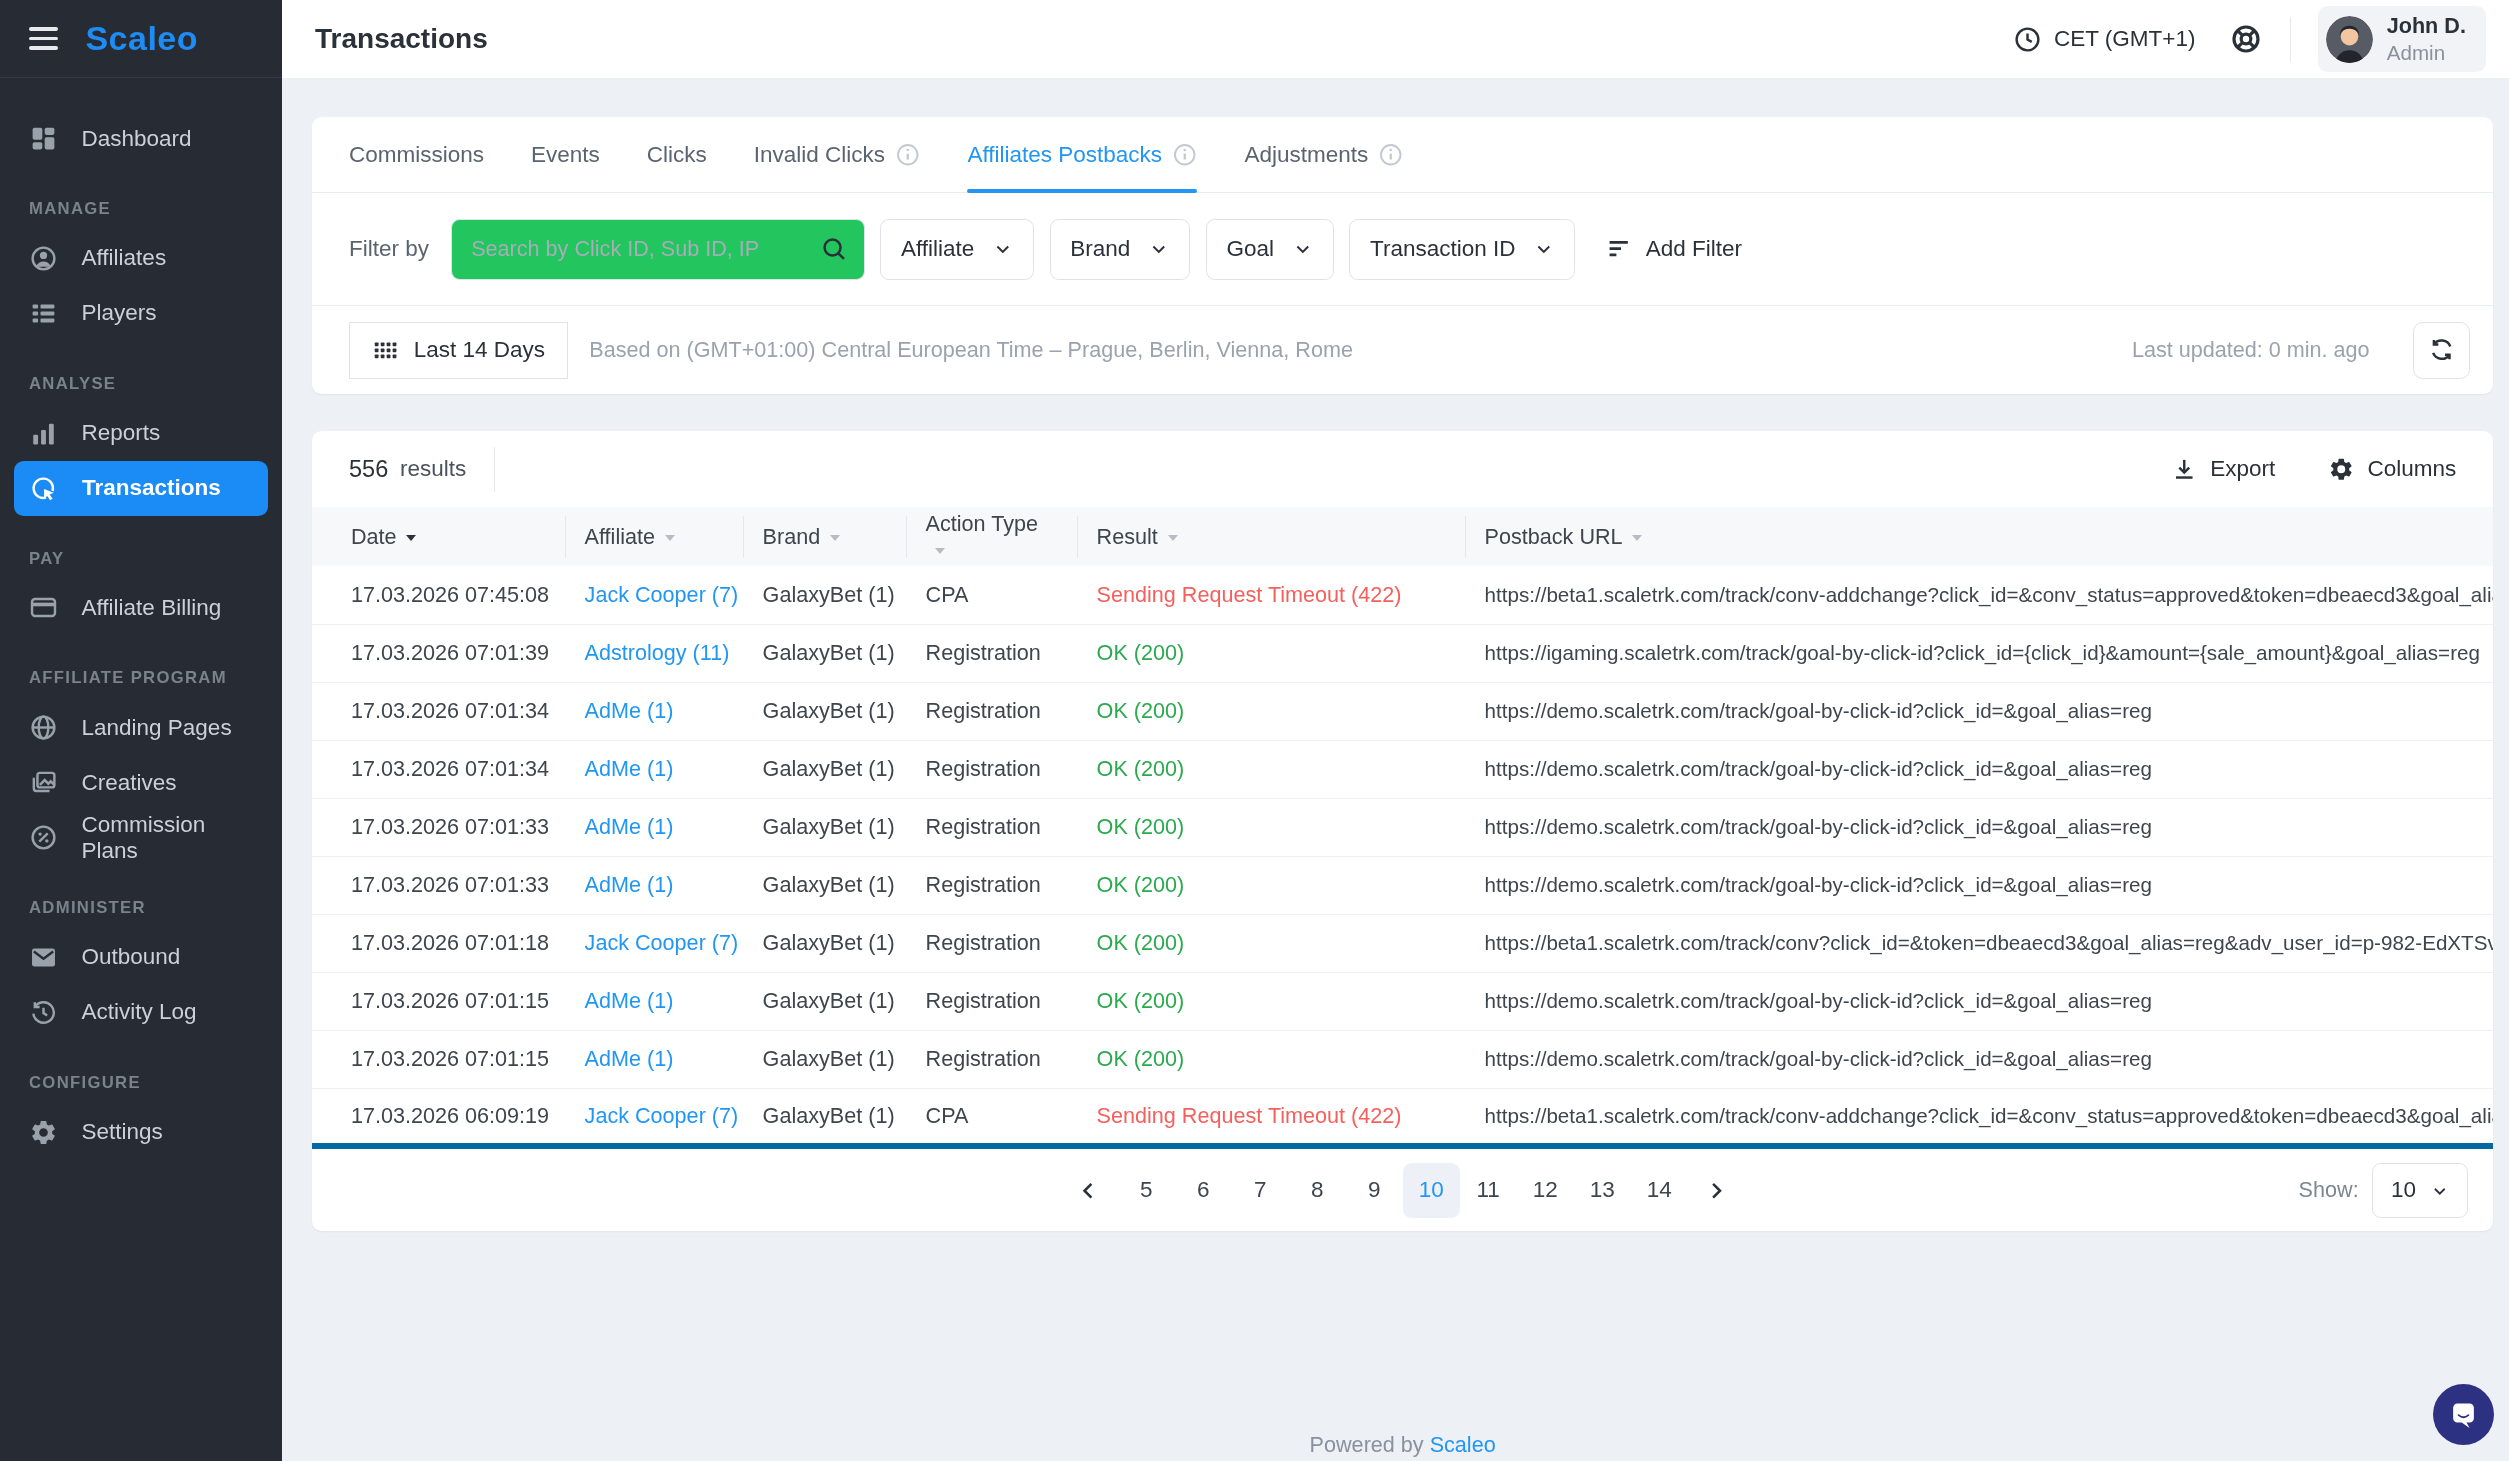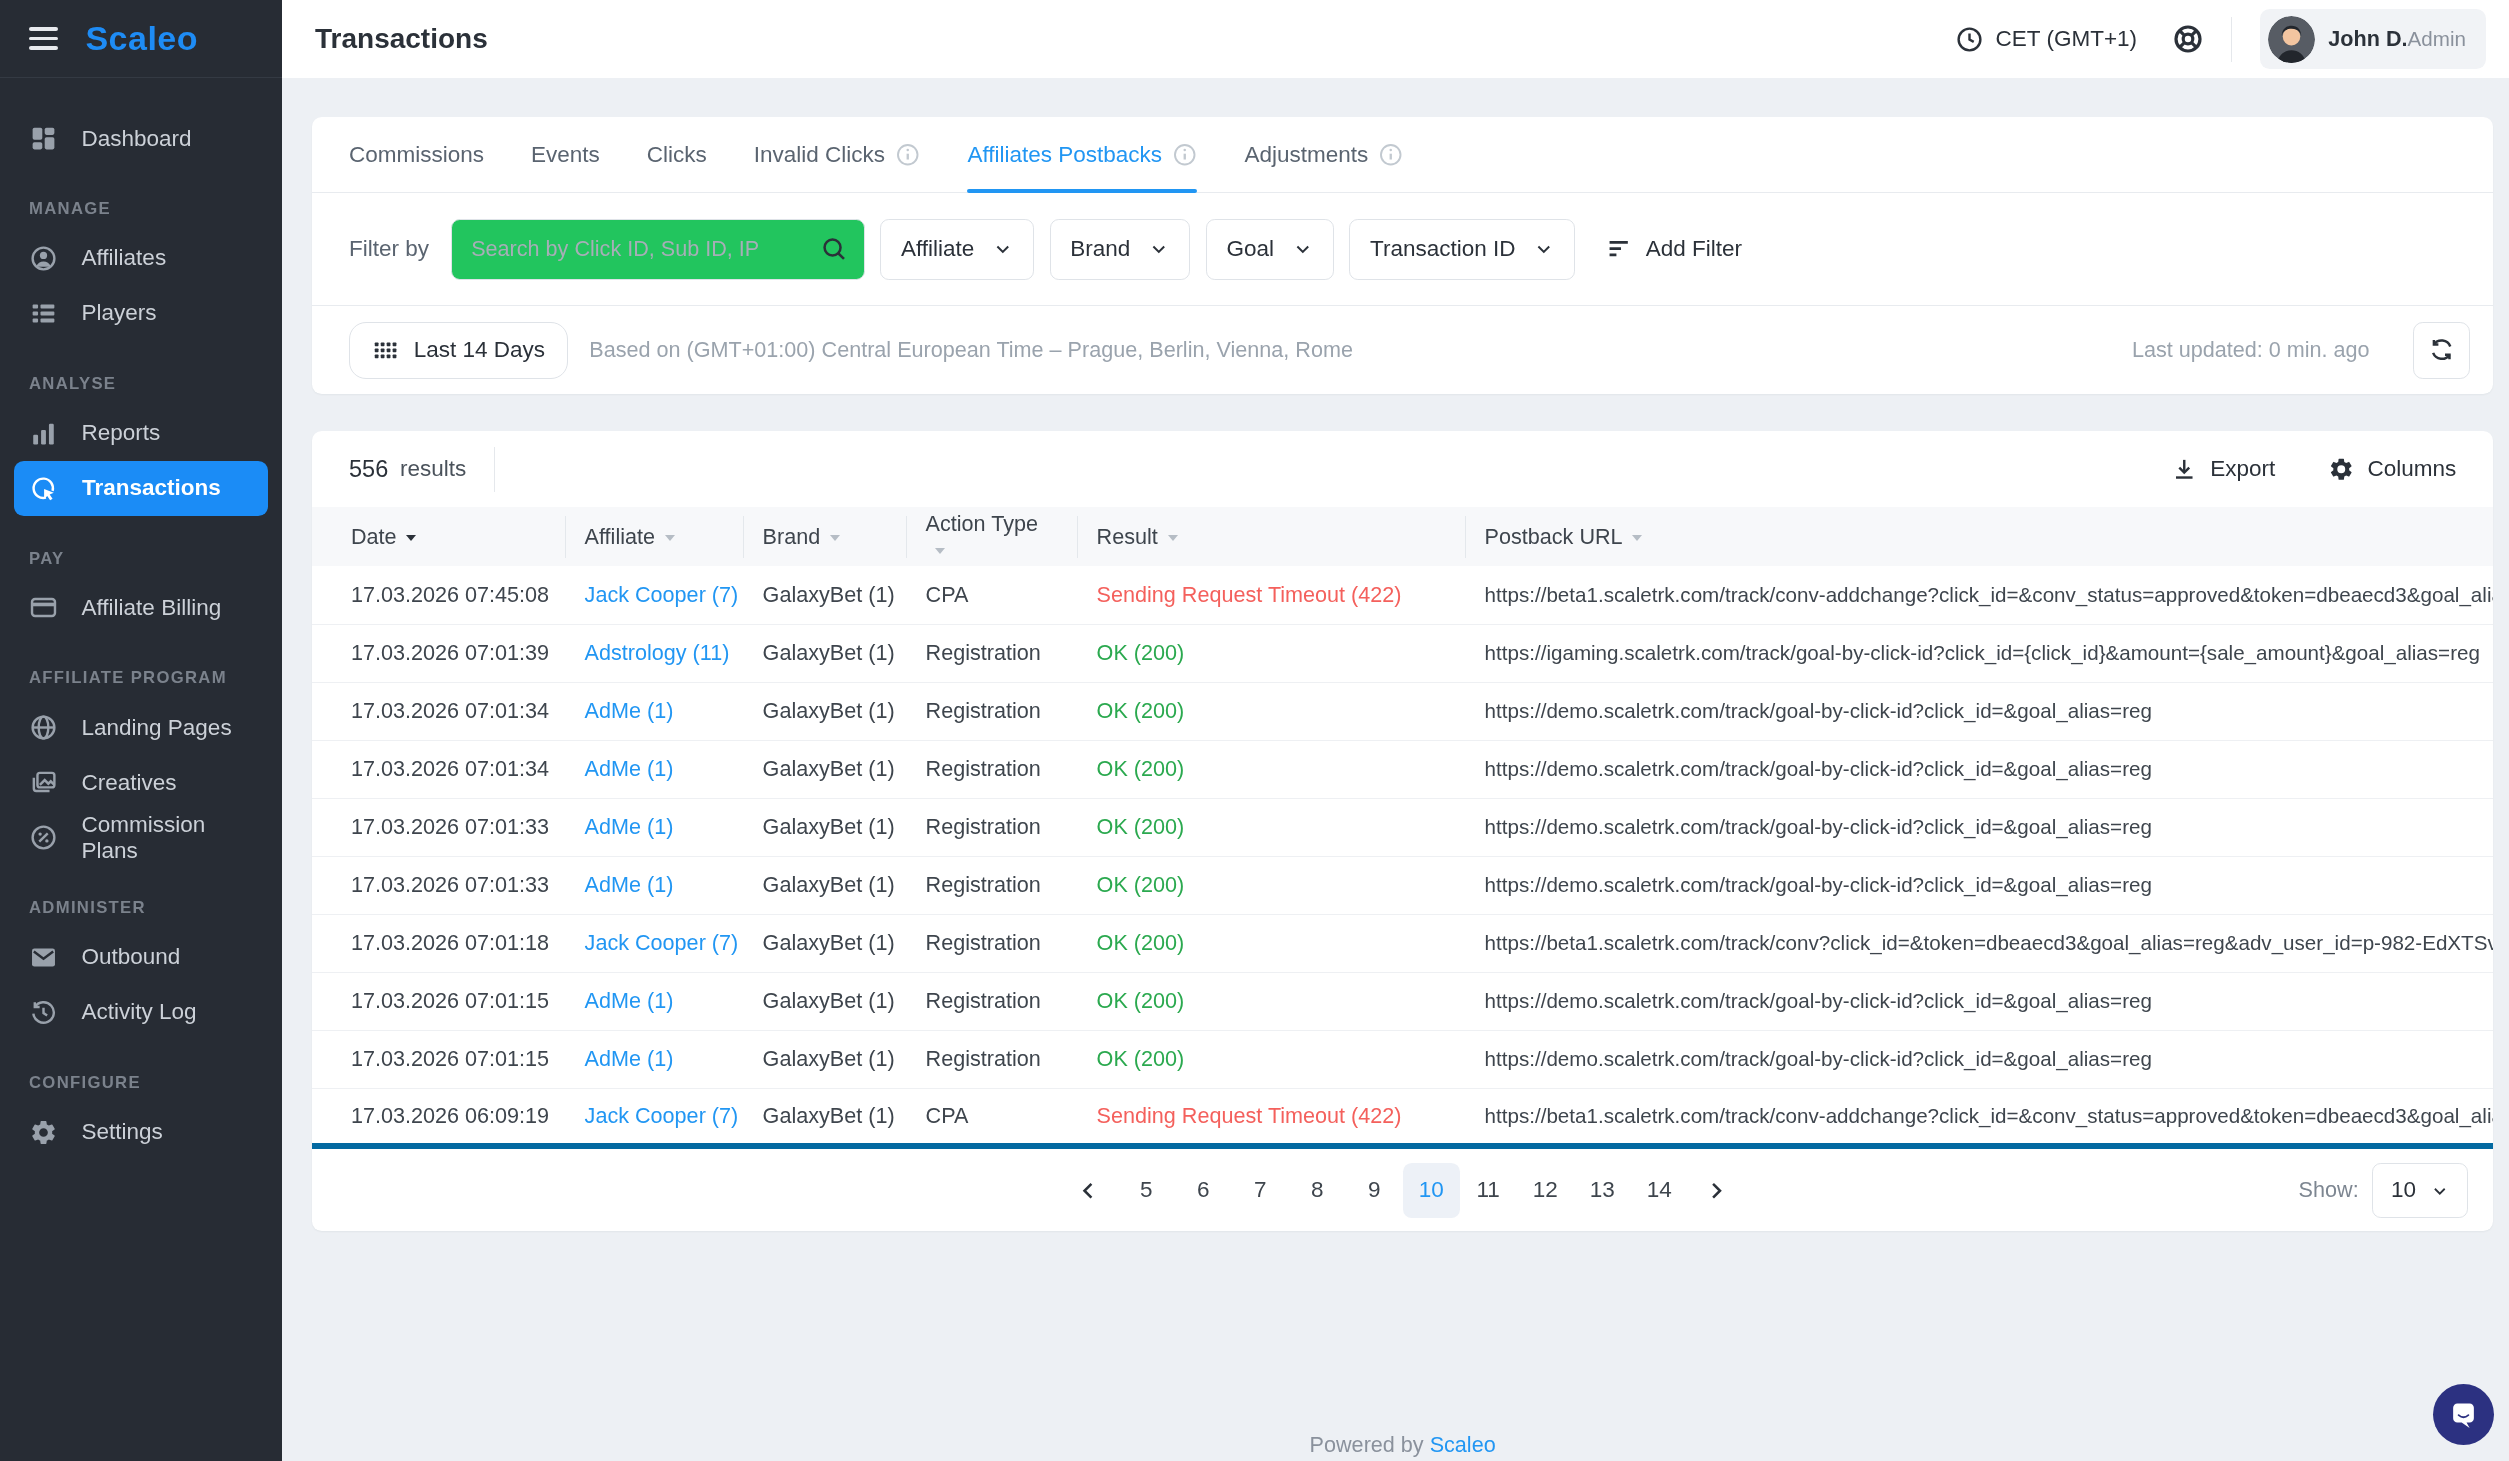--- a/index.html
+++ b/index.html
@@ -25,21 +25,21 @@
   
   .topbar { position:absolute; left:282px; top:0; right:0; height:78px; background:#fff; display:flex; align-items:center; justify-content:space-between; padding:0 23.5px 0 33px; z-index:2; }
   .page-title { font-size:28px; color:#2b3139; font-weight:bold; }
   .hdr-right { display:flex; align-items:center; }
   .clock-ic { width:29px; height:29px; color:#2b3139; margin-right:11.8px; }
   .tz { font-size:22.5px; color:#2b3139; margin-right:35px; cursor:pointer; }
   .help-ic { width:32px; height:32px; color:#2b3139; cursor:pointer; }
   .vdiv { width:1px; height:45px; background:#e5e8ec; margin:0 27.4px; }
   .user-chip { display:flex; align-items:center; gap:13.7px; background:#f1f3f6; border-radius:9.8px; padding:6.9px 19.6px 6.9px 7.8px; cursor:pointer; }
   .avatar { width:47px; height:47px; border-radius:50%; overflow:hidden; }
-  .user-txt { display:flex; flex-direction:row; line-height:1.25; }
+  .user-txt { display:flex; flex-direction:column; line-height:1.25; }
   .user-name { font-size:21.6px; color:#2b3139; font-weight:bold; }
   .role { font-size:20.6px; color:#8a919c; }
 
   
   .main { position:absolute; left:282px; top:78px; right:0; bottom:0; padding:39px 15.7px 0 30px; }
   .card { background:#fff; border-radius:9.8px; box-shadow:0 1px 2px rgba(20,30,45,.05); }
 
   .tabs { display:flex; gap:47px; padding:0 37px; border-bottom:1px solid #e8ebef; height:76px; }
   .tab { position:relative; display:flex; align-items:center; gap:9.8px; font-size:22.5px; color:#5a6470; background:none; border:none; cursor:pointer; }
   .tab .info { width:25.5px; height:25.5px; color:#c2c9d0; }
@@ -52,21 +52,21 @@
   .search input { width:100%; height:61px; border:1px solid #dfe3e8; border-radius:8.8px; padding:0 57px 0 19.6px; font-size:21.6px; font-family:inherit; color:#2b3139; outline:none; background:#22c55e; }
   .search input::placeholder { color:#a7aeb7; }
   .search .icon { position:absolute; right:17.6px; top:16.7px; width:27.4px; height:27.4px; color:#2b3139; }
   .dd-wrap { display:flex; gap:15.7px; }
   .dd { display:flex; align-items:center; gap:17.6px; height:61px; border:1px solid #dfe3e8; border-radius:8.8px; background:#fff; padding:0 19.6px; font-size:22.5px; color:#2b3139; cursor:pointer; }
   .dd .icon { width:21.6px; height:21.6px; color:#2b3139; }
   .add-filter { display:flex; align-items:center; gap:13.7px; background:none; border:none; font-size:22.5px; color:#2b3139; margin-left:13.7px; cursor:pointer; }
   .add-filter .icon { width:27.4px; height:27.4px; }
 
   .date-row { display:flex; align-items:center; border-top:1px solid #e8ebef; padding:15.7px 23.5px 15.7px 37px; gap:21.6px; }
-  .date-btn { display:flex; align-items:center; gap:15.7px; height:57px; padding:0 21.6px; border:1px solid #dfe3e8; border-radius:17px; background:#fff; font-size:22.5px; color:#2b3139; cursor:pointer; }
+  .date-btn { display:flex; align-items:center; gap:15.7px; height:57px; padding:0 21.6px; border:1px solid #dfe3e8; border-radius:0; background:#fff; font-size:22.5px; color:#2b3139; cursor:pointer; }
   .date-btn .icon { width:26.5px; height:26.5px; }
   .date-note { font-size:21.6px; color:#9aa3ad; }
   .updated { margin-left:auto; font-size:21.6px; color:#9aa3ad; margin-right:21.6px; }
   .refresh { width:57px; height:57px; border:1px solid #dfe3e8; border-radius:9.8px; background:#fff; display:flex; align-items:center; justify-content:center; cursor:pointer; }
   .refresh .icon { width:27.4px; height:27.4px; color:#2b3139; }
 
   .results-card { margin-top:37px; }
   .res-row { display:flex; align-items:center; height:76px; padding:0 37px; }
   .count { font-size:23.5px; color:#2b3139; }
   .res-label { font-size:22.5px; color:#4a525b; margin-left:11.8px; }

